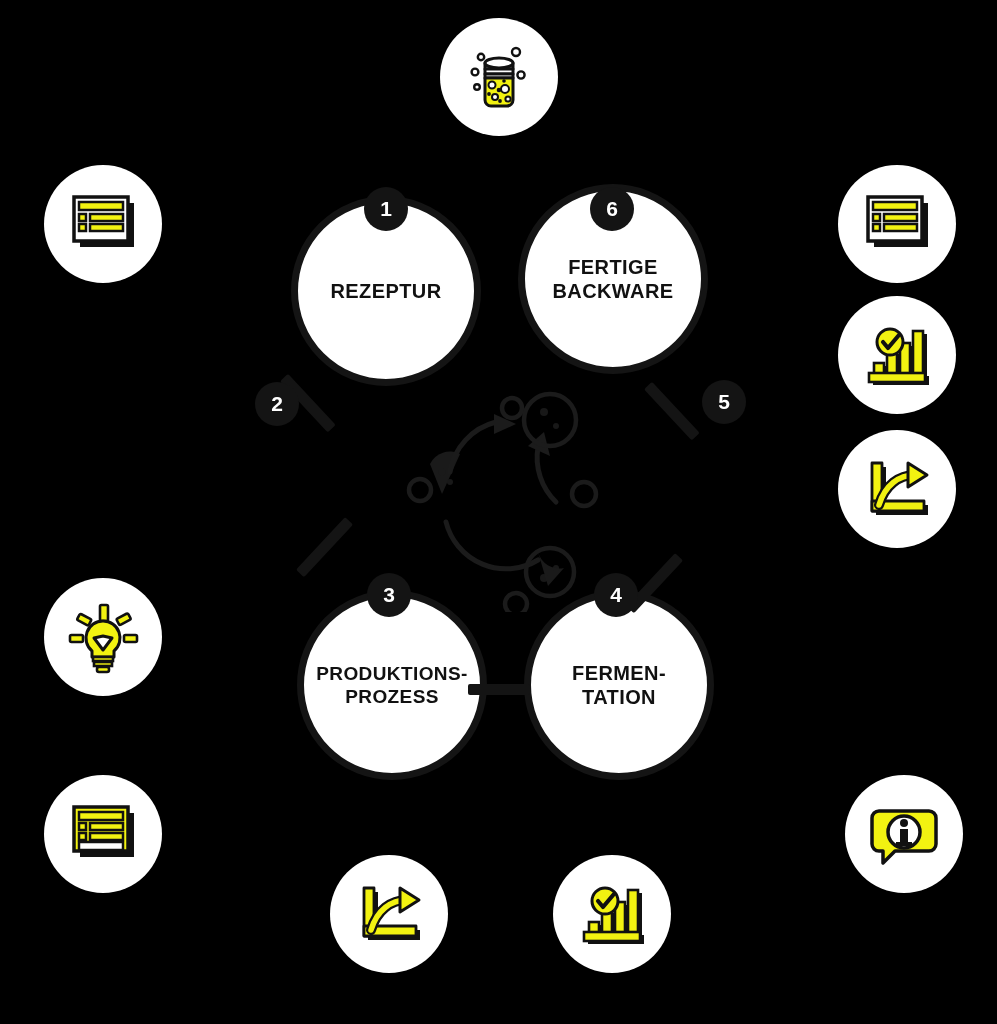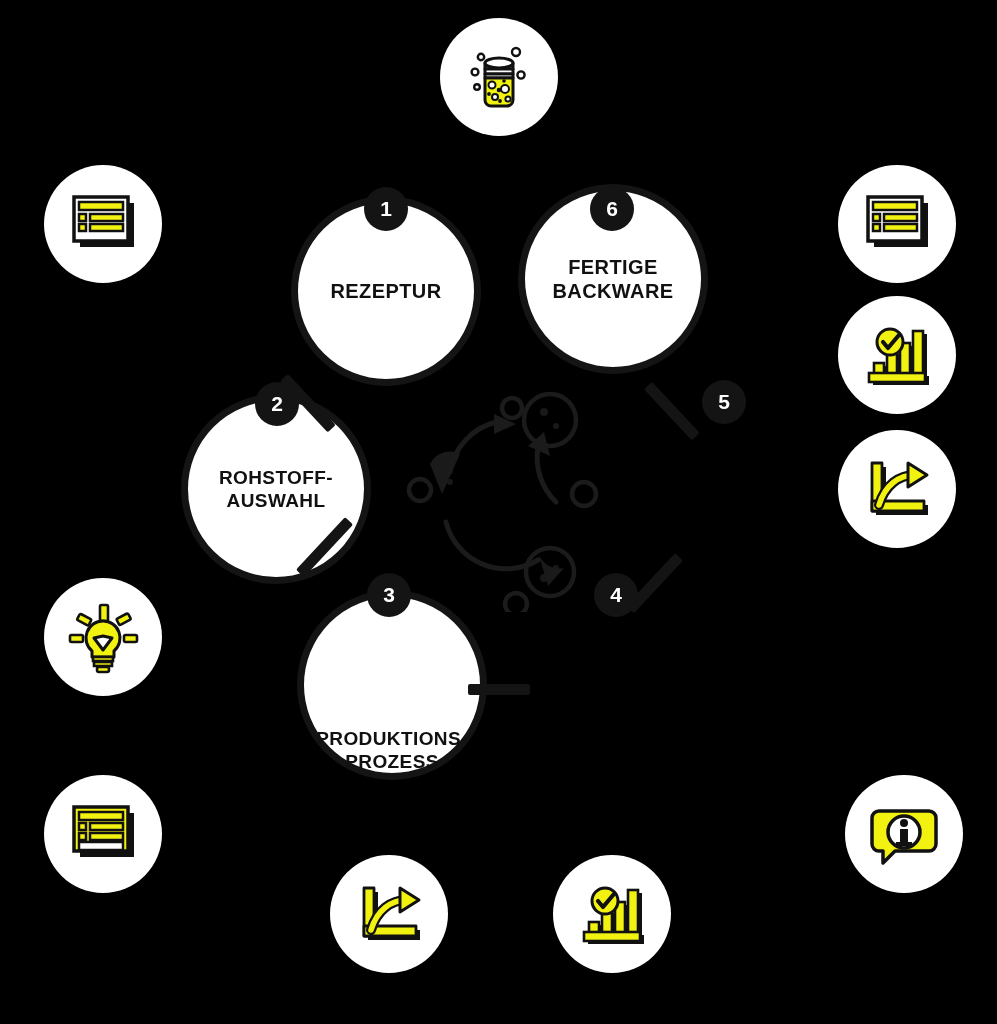--- a/index.html
+++ b/index.html
@@ -140,34 +140,34 @@
     <span class="node-label">REZEPTUR</span>
   </div>
   <div class="badge" style="left:364px; top:187px;">1</div>
 
   <div class="node" style="left:518px; top:184px;">
     <span class="node-label">FERTIGE
 BACKWARE</span>
   </div>
   <div class="badge" style="left:590px; top:187px;">6</div>
 
-  <div class="node" style="left:181px; top:394px;">
-    <span class="node-label small">ROHSTOFF-
-AUSWAHL</span>
-  </div>
   <div class="badge" style="left:255px; top:382px;">2</div>
 
   <div class="badge" style="left:702px; top:380px;">5</div>
 
-  <div class="node" style="left:297px; top:590px;align-items:flex-end;">
+  <div class="node" style="left:297px; top:590px;">
     <span class="node-label small">PRODUKTIONS-
 PROZESS</span>
   </div>
   <div class="badge" style="left:367px; top:573px;">3</div>
 
+  <div class="node" style="left:524px; top:590px;">
+    <span class="node-label">FERMEN-
+TATION</span>
+  </div>
   <div class="badge" style="left:594px; top:573px;">4</div>
 
   <div class="icon-node" style="left:440px; top:18px;">
     <svg width="76" height="76" viewBox="0 0 76 76">
       <g stroke="#111" stroke-width="3" fill="#FFF" stroke-linejoin="round">
         <path d="M24 24 h28 v6 h-28 z"></path>
         <ellipse cx="38" cy="24" rx="14" ry="5"></ellipse>
         <path d="M24 30 h28 v5 h-28 z"></path>
         <path d="M24 35 h28 v4 h-28 z"></path>
       </g>

